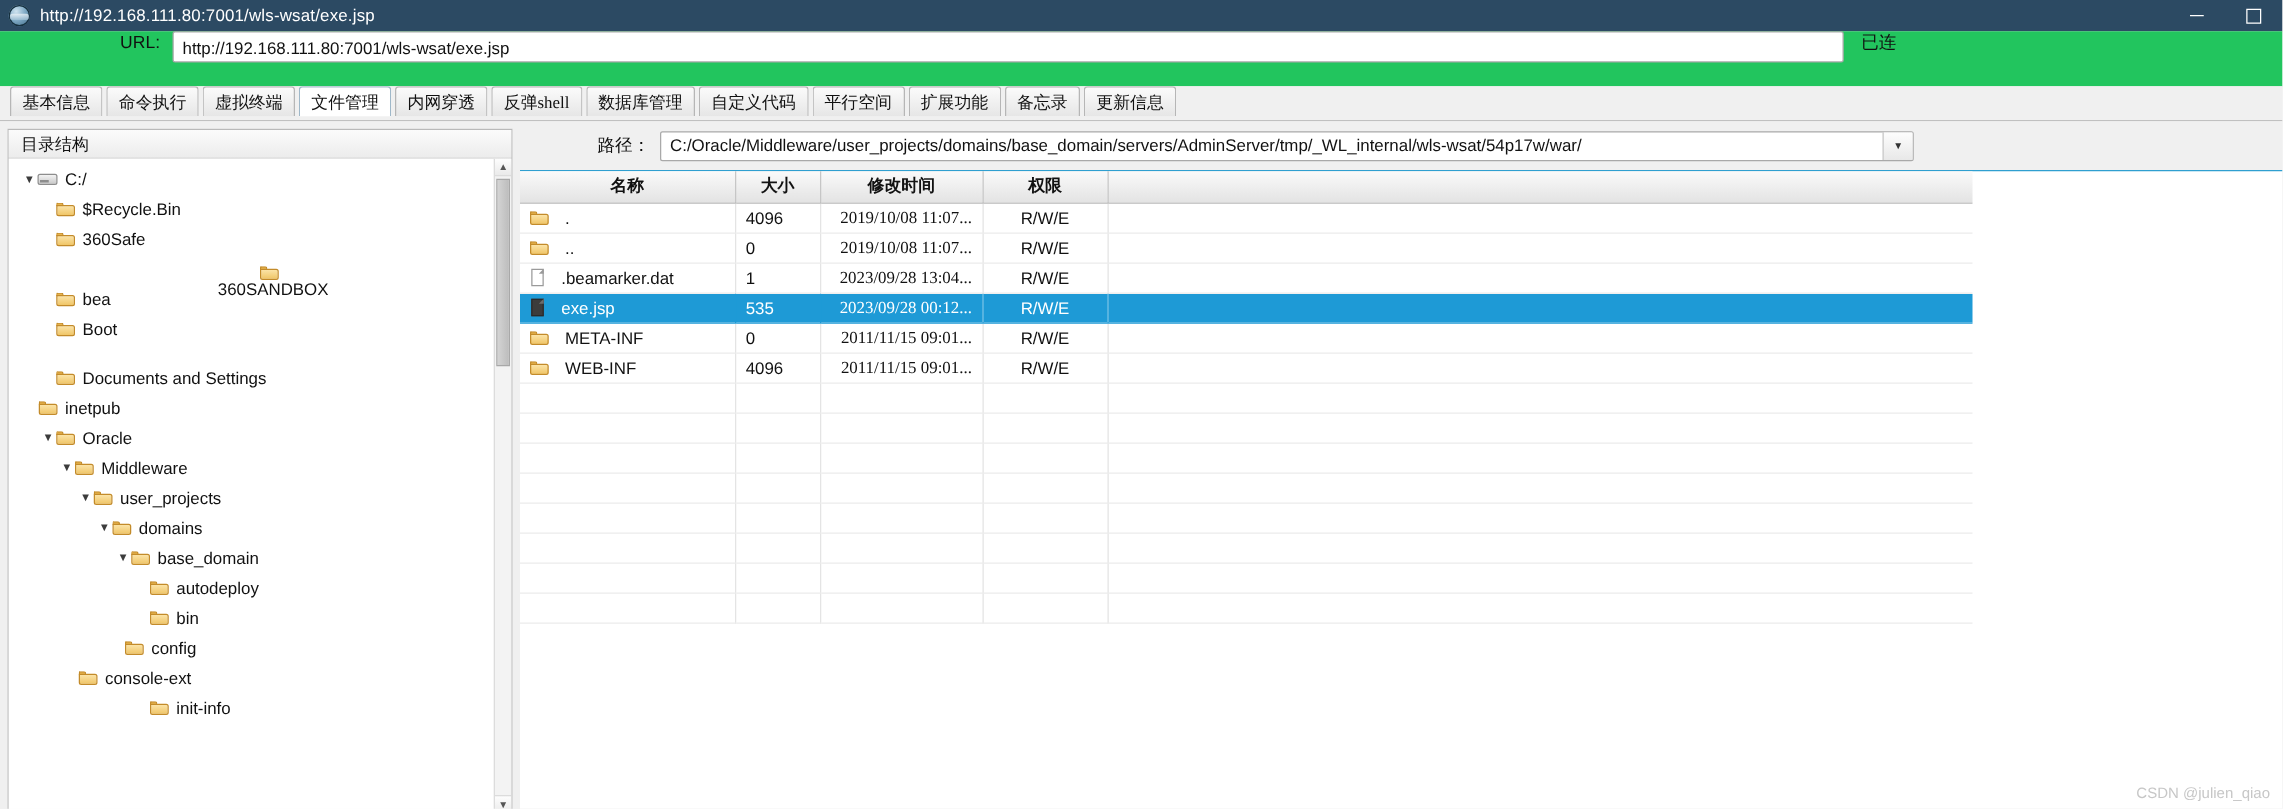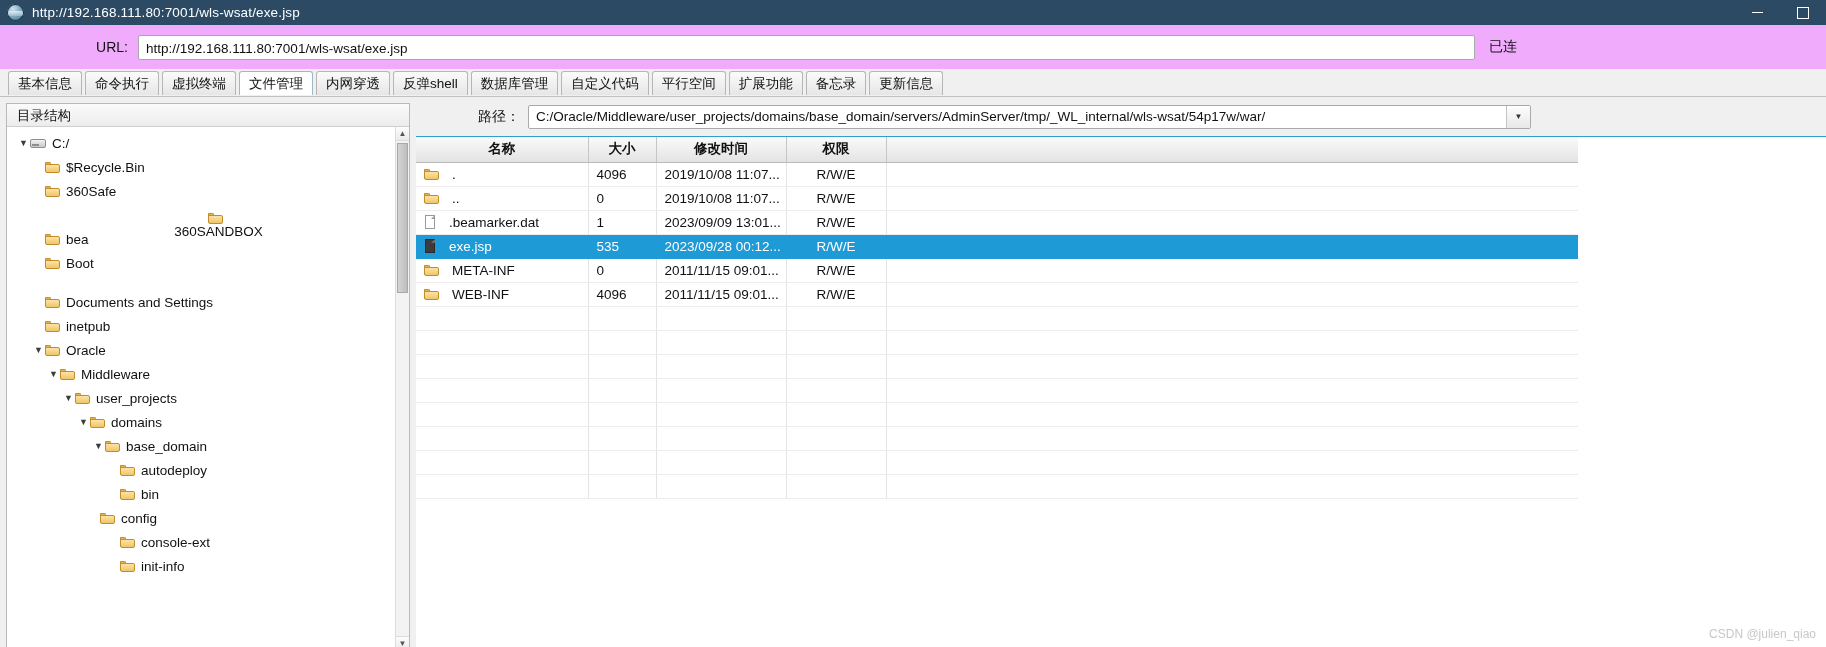--- a/index.html
+++ b/index.html
@@ -31,41 +31,41 @@
   .win-btns{position:absolute;right:0;top:0;height:25px;display:flex;}
   .win-btn{
     width:46px;height:25px;display:flex;align-items:center;justify-content:center;
     color:#ffffff;font-size:13px;line-height:1;
   }
   .win-btn .bar{display:block;width:11px;height:1px;background:#fff;}
   .win-btn .sq{display:block;width:10px;height:10px;border:1px solid #fff;}
 
   
   .urlrow{
-    height:44px;background:#f0abfc;display:flex;align-items:center;
+    height:44px;background:#22c55e;display:flex;
     position:relative;
   }
   .url-label{
     width:138px;text-align:right;padding-right:10px;font-size:14px;color:#111;
     box-sizing:border-box;
   }
   .url-input{
     flex:0 0 auto;width:1337px;height:25px;line-height:25px;
     background:#ffffff;border:1px solid #a9a9a9;border-radius:2px;
     padding:0 7px;box-sizing:border-box;font-size:13.5px;color:#111;
     font-family:"Liberation Sans","DejaVu Sans",sans-serif;
   }
   .url-trail{
     margin-left:14px;font-size:14px;color:#111;white-space:nowrap;overflow:hidden;
   }
 
   
   .tabstrip{
-    height:28px;background:#f0f0f0;display:flex;align-items:center;
-    padding-left:8px;box-sizing:border-box;position:relative;
+    height:28px;background:#f0f0f0;display:flex;align-items:flex-start;
+    padding-left:8px;box-sizing:border-box;position:relative;font-family:Liberation Serif, serif;
   }
   .tabstrip:before{
     content:"";position:absolute;left:0;right:0;bottom:0;height:1px;background:#c0c0c0;
   }
   .tab{
     height:24px;line-height:24px;padding:0 9px;margin-right:3px;
     background:linear-gradient(#fbfbfb,#e6e6e6);
     border:1px solid #b6b6b6;border-bottom:none;
     border-radius:3px 3px 0 0;font-size:13.5px;color:#111;white-space:nowrap;
     position:relative;z-index:1;box-sizing:border-box;
@@ -193,21 +193,21 @@
     font-size:13.5px;font-weight:bold;color:#111;text-align:center;
     box-sizing:border-box;
   }
   table.filetable td{
     height:24px;border-right:1px solid #e4e4e4;border-bottom:1px solid #ececec;
     font-size:13.5px;color:#111;box-sizing:border-box;padding:0 8px;
     white-space:nowrap;overflow:hidden;
   }
   td.c-name{text-align:left;padding-left:8px;}
   td.c-size{text-align:left;padding-left:10px;}
-  td.c-time{text-align:center;padding-left:10px;}
+  td.c-time{text-align:right;padding-left:10px;font-family:Liberation Serif, serif;}
   td.c-perm{text-align:center;padding:0;}
   tr.sel td{background:#1e9ad6;color:#ffffff;border-bottom-color:#1e9ad6;
     border-right-color:#1e9ad6;}
   .namecell{display:flex;align-items:center;gap:7px;}
   tr.empty td{border-right-color:#e4e4e4;}
   .colgap{background:#ffffff;border-right:none !important;}
 
   .watermark{
     position:absolute;right:10px;bottom:6px;font-size:12px;color:#c7c7c7;
     white-space:nowrap;
@@ -290,21 +290,21 @@
           <div class="node" style="padding-left: 25px;">
             <span class="twisty empty">▼</span>
             <span class="ic ic-folder"></span>
             <span>Boot</span>
           </div>
           <div class="node" style="padding-left: 25px; margin-top: 15px;">
             <span class="twisty empty">▼</span>
             <span class="ic ic-folder"></span>
             <span>Documents and Settings</span>
           </div>
-          <div class="node" style="padding-left: 25px;">
+          <div class="node" style="padding-left: 11px;">
             <span class="twisty empty">▼</span>
             <span class="ic ic-folder"></span>
             <span>inetpub</span>
           </div>
           <div class="node" style="padding-left: 25px;">
             <span class="twisty">▼</span>
             <span class="ic ic-folder"></span>
             <span>Oracle</span>
           </div>
           <div class="node" style="padding-left: 40px;">
@@ -335,21 +335,21 @@
           <div class="node" style="padding-left: 100px;">
             <span class="twisty empty">▼</span>
             <span class="ic ic-folder"></span>
             <span>bin</span>
           </div>
           <div class="node" style="padding-left: 80px;">
             <span class="twisty empty">▼</span>
             <span class="ic ic-folder"></span>
             <span>config</span>
           </div>
-          <div class="node" style="padding-left: 100px;">
+          <div class="node" style="padding-left: 43px;">
             <span class="twisty empty">▼</span>
             <span class="ic ic-folder"></span>
             <span>console-ext</span>
           </div>
           <div class="node" style="padding-left: 100px;">
             <span class="twisty empty">▼</span>
             <span class="ic ic-folder"></span>
             <span>init-info</span>
           </div>
         </div>
@@ -408,21 +408,21 @@
                 <td class="colgap"></td>
               </tr>
               <tr class="row">
                 <td class="c-name">
                   <span class="namecell">
                     <span class="ic ic-file"></span>
                     <span>.beamarker.dat</span>
                   </span>
                 </td>
                 <td class="c-size">1</td>
-                <td class="c-time">2023/09/09 13:01...</td>
+                <td class="c-time">2023/09/28 13:04...</td>
                 <td class="c-perm">R/W/E</td>
                 <td class="colgap"></td>
               </tr>
               <tr class="row sel">
                 <td class="c-name">
                   <span class="namecell">
                     <span class="ic ic-file ic-file-dark"></span>
                     <span>exe.jsp</span>
                   </span>
                 </td>

